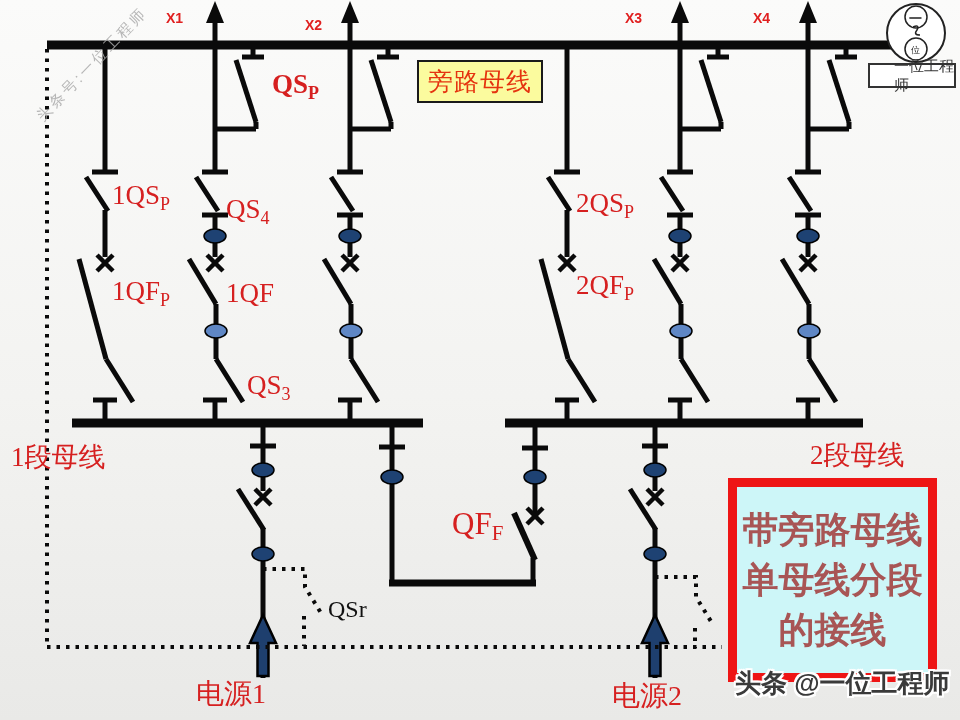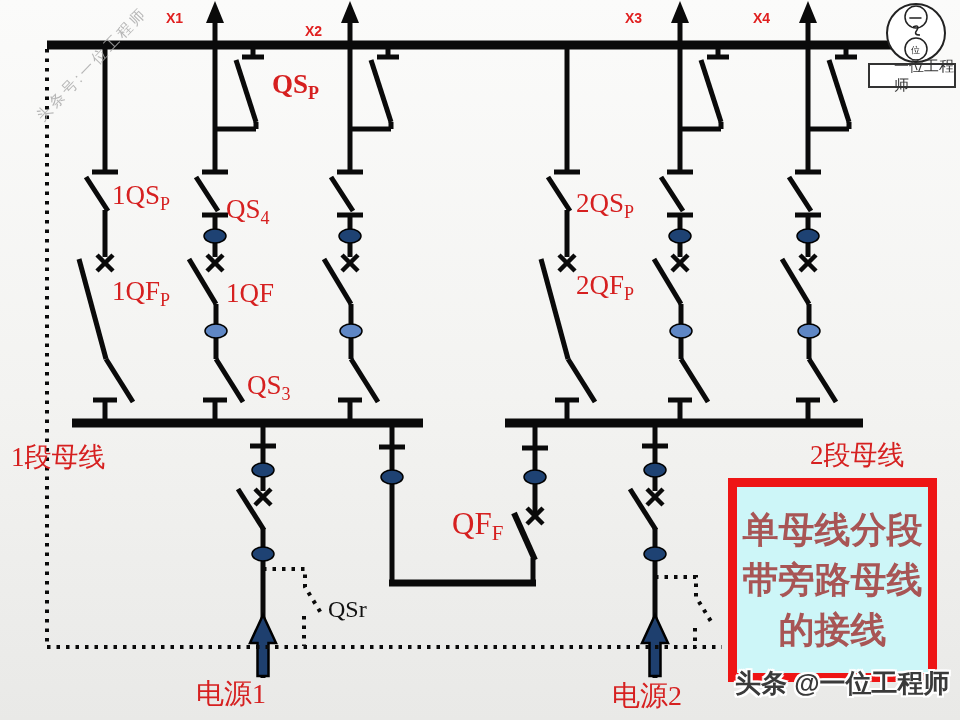--- a/index.html
+++ b/index.html
@@ -163,44 +163,45 @@
       <circle cx="916" cy="33" r="29" stroke-width="2"></circle>
       <circle cx="916" cy="17" r="11" stroke-width="1.5" fill="none"></circle>
       <circle cx="916" cy="49" r="11" stroke-width="1.5" fill="none"></circle>
       <path d="M913,27 q7,-3 4,3 q-4,5 3,5" stroke-width="1.5" fill="none"></path>
     </g>
   </svg>
 
   <div id="watermark">头条号:一位工程师</div>
 
   <div class="lbl xlbl" style="left:166px; top:11px;">X1</div>
-  <div class="lbl xlbl" style="left:305px; top:24px;">X2</div>
+  <div class="lbl xlbl" style="left:305px; top:18px;">X2</div>
   <div class="lbl xlbl" style="left:625px; top:11px;">X3</div>
   <div class="lbl xlbl" style="left:753px; top:11px;">X4</div>
 
   <div class="lbl red serif" style="left:272px; top:71px;font-weight:bold;"><span>QS</span><span class="sub">P</span></div>
   <div class="lbl red serif" style="left:112px; top:182px;"><span>1QS</span><span class="sub">P</span></div>
   <div class="lbl red serif" style="left:226px; top:196px;"><span>QS</span><span class="sub">4</span></div>
   <div class="lbl red serif" style="left:576px; top:190px;"><span>2QS</span><span class="sub">P</span></div>
   <div class="lbl red serif" style="left:112px; top:278px;"><span>1QF</span><span class="sub">P</span></div>
   <div class="lbl red serif" style="left:226px; top:280px;"><span>1QF</span><span class="sub"></span></div>
   <div class="lbl red serif" style="left:576px; top:272px;"><span>2QF</span><span class="sub">P</span></div>
   <div class="lbl red serif" style="left:247px; top:372px;"><span>QS</span><span class="sub">3</span></div>
   <div class="lbl red serif" style="left:452px; top:508px; font-size:31px;"><span>QF</span><span class="sub" style="font-size:21px;">F</span></div>
   <div class="lbl black serif" style="left:328px; top:597px; font-size:24px;"><span>QSr</span><span class="sub"></span></div>
 
   <div class="lbl red cn" style="left:11px; top:444px;">1段母线</div>
   <div class="lbl red cn" style="left:810px; top:442px;">2段母线</div>
   <div class="lbl red cn" style="left:196px; top:680px; font-size:28px;">电源1</div>
   <div class="lbl red cn" style="left:612px; top:682px; font-size:28px;">电源2</div>
 
+  <div id="bypass-tag">旁路母线</div>
 
   <div id="note-box">
+    <div>带旁路母线</div>
     <div>单母线分段</div>
-    <div>带旁路母线</div>
     <div>的接线</div>
   </div>
 
   <div class="logo-glyph" style="left:909px; top:10px; font-size:13px; font-weight:bold;">一</div>
   <div class="logo-glyph" style="left:911px; top:44px; font-size:9px;">位</div>
   <div id="logo-box">一位工程师</div>
   <div id="footer-brand">头条 @一位工程师</div>
 
 </div>
 

